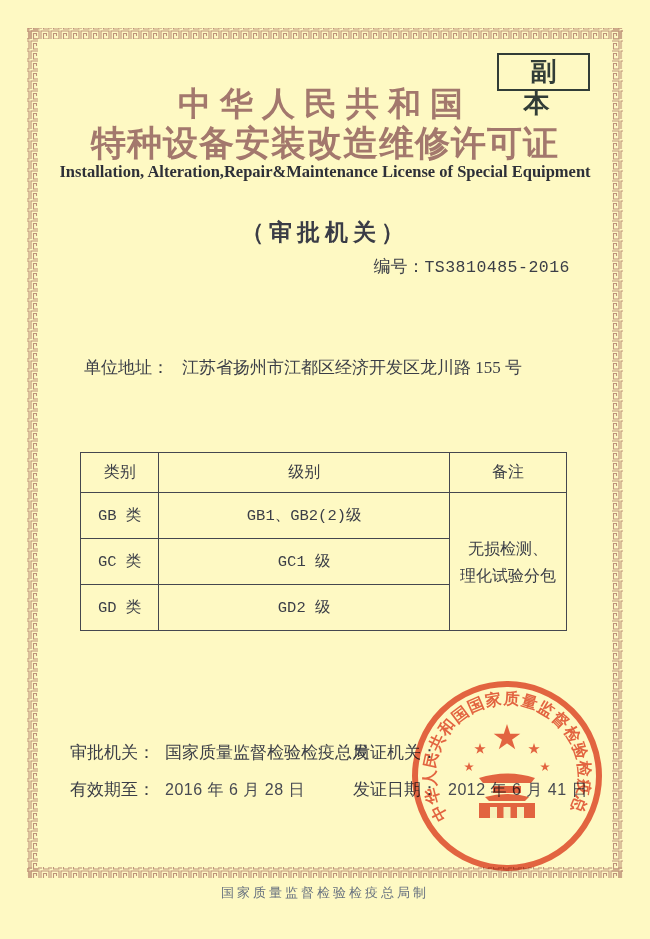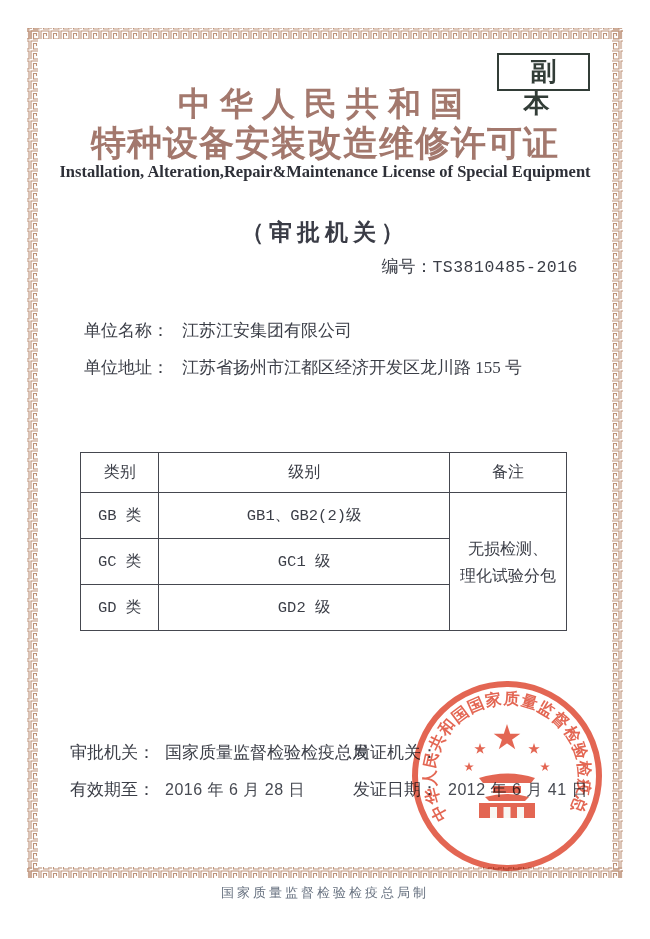--- a/index.html
+++ b/index.html
@@ -1,20 +1,20 @@
 <!DOCTYPE html>
 <html><head>
 <meta charset="utf-8">
 <style>
   html,body{margin:0;padding:0;background:#e9e7e3;}
   .page{
     position:relative;
     width:650px;height:939px;
     margin:0 auto;
-    background:#ffffff;
+    background:#fef9c3;
     overflow:hidden;
     font-family:"Liberation Serif", serif;
     color:#3b3e47;
   }
   .abs{position:absolute;}
   .centered{left:0;width:100%;text-align:center;}
 
   .frame-svg{position:absolute;left:0;top:0;}
 
   .copy-badge{
@@ -26,21 +26,21 @@
     text-align:center;letter-spacing:14px;text-indent:14px;
     font-family:"Liberation Sans",sans-serif;
   }
 
   .title-cn1{top:82px;font-size:33px;font-weight:bold;letter-spacing:9px;color:#a3786d;}
   .title-cn2{top:120px;font-size:35px;font-weight:bold;letter-spacing:1px;color:#a3786d;}
   .title-en1{top:162px;font-size:16.5px;font-weight:bold;color:#2e3038;}
   .title-en2{top:187px;font-size:16px;font-weight:bold;color:#2e3038;}
   .subtitle{top:217px;font-size:23px;font-weight:600;letter-spacing:5px;color:#3a3c46;}
 
-  .license-line{top:255px;right:72px;font-size:17px;}
+  .license-line{top:255px;right:80px;font-size:17px;}
   .mono{font-family:"Liberation Mono",monospace;font-size:16.5px;letter-spacing:0.5px;}
 
   .field-row{left:84px;font-size:17px;}
   .field-row .val{margin-left:13px;}
   .row-name{top:319px;}
   .row-addr{top:356px;}
   .approval-note{left:117px;top:422px;font-size:17px;}
 
   table.scope{
     position:absolute;left:80px;top:452px;
@@ -97,23 +97,20 @@
 
   <div class="abs centered title-cn2">特种设备安装改造维修许可证</div>
   <div class="abs centered title-cn1">中华人民共和国</div>
   <div class="abs centered title-en1">Installation, Alteration,Repair&amp;Maintenance License of Special Equipment</div>
   <div class="abs centered subtitle">（审批机关）</div>
 
   <div class="abs license-line">
     <span>编号：</span><span class="mono">TS3810485-2016</span>
   </div>
 
-  <div class="abs field-row row-name">
-    <span>单位名称：</span><span class="val">江苏江安集团有限公司</span>
-  </div>
   <div class="abs field-row row-addr">
     <span>单位地址：</span><span class="val">江苏省扬州市江都区经济开发区龙川路 155 号</span>
   </div>
 
 
   <table class="scope">
     <thead>
       <tr>
         <th class="col-cat">类别</th>
         <th class="col-grade">级别</th>

